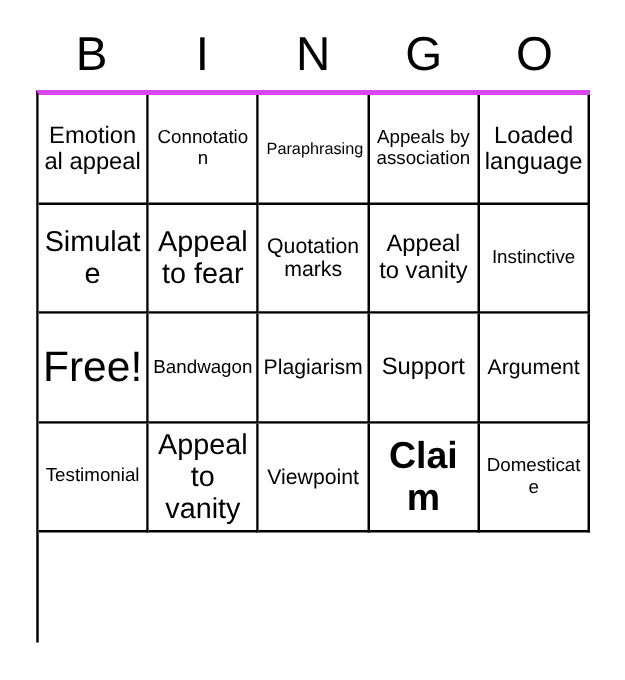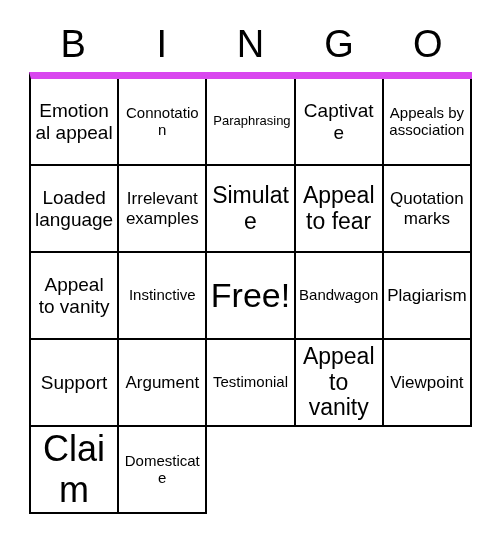--- a/index.html
+++ b/index.html
@@ -47,21 +47,21 @@
   
   #grid {
     position: absolute;
     left: 29px;
     top: 72px;
     width: 443px;
     height: 442px;
     display: grid;
     grid-template-columns: repeat(5, 1fr);
     grid-template-rows: repeat(5, 1fr);
-    border-top: 7px solid #d946ef;
+    border-top: 4px solid #d946ef;
     border-left: 2px solid #000000;
     box-sizing: border-box;
     background: #ffffff;
   }
   .cell {
     border-right: 2px solid #000000;
     border-bottom: 2px solid #000000;
     box-sizing: border-box;
     display: flex;
     align-items: center;
@@ -77,21 +77,21 @@
     line-height: 1.12;
     word-wrap: break-word;
   }
 
   
   .fs-xs   { font-size: 13px; text-align: right; }
   .fs-s    { font-size: 15px; }
   .fs-m    { font-size: 17px; }
   .fs-l    { font-size: 19px; }
   .fs-xl   { font-size: 23px; }
-  .fs-xxl  { font-size: 36px; }
+  .fs-xxl  { font-size: 30px; font-weight: bold; }
   .fs-free { font-size: 34px; }
 </style>
 </head>
 <body>
 
 <div id="card">
 
   <div id="header-row">
     <div class="header-letter">B</div>
     <div class="header-letter">I</div>
@@ -105,31 +105,25 @@
     <div class="cell">
         <span class="cell-text fs-l">Emotional appeal</span>
       </div>
     <div class="cell">
         <span class="cell-text fs-s">Connotation</span>
       </div>
     <div class="cell">
         <span class="cell-text fs-xs">Paraphrasing</span>
       </div>
     <div class="cell">
-        <span class="cell-text fs-l">Captivate</span>
-      </div>
-    <div class="cell">
         <span class="cell-text fs-s">Appeals by association</span>
       </div>
 
     <div class="cell">
         <span class="cell-text fs-l">Loaded language</span>
-      </div>
-    <div class="cell">
-        <span class="cell-text fs-m">Irrelevant examples</span>
       </div>
     <div class="cell">
         <span class="cell-text fs-xl">Simulate</span>
       </div>
     <div class="cell">
         <span class="cell-text fs-xl">Appeal to fear</span>
       </div>
     <div class="cell">
         <span class="cell-text fs-m">Quotation marks</span>
       </div>

